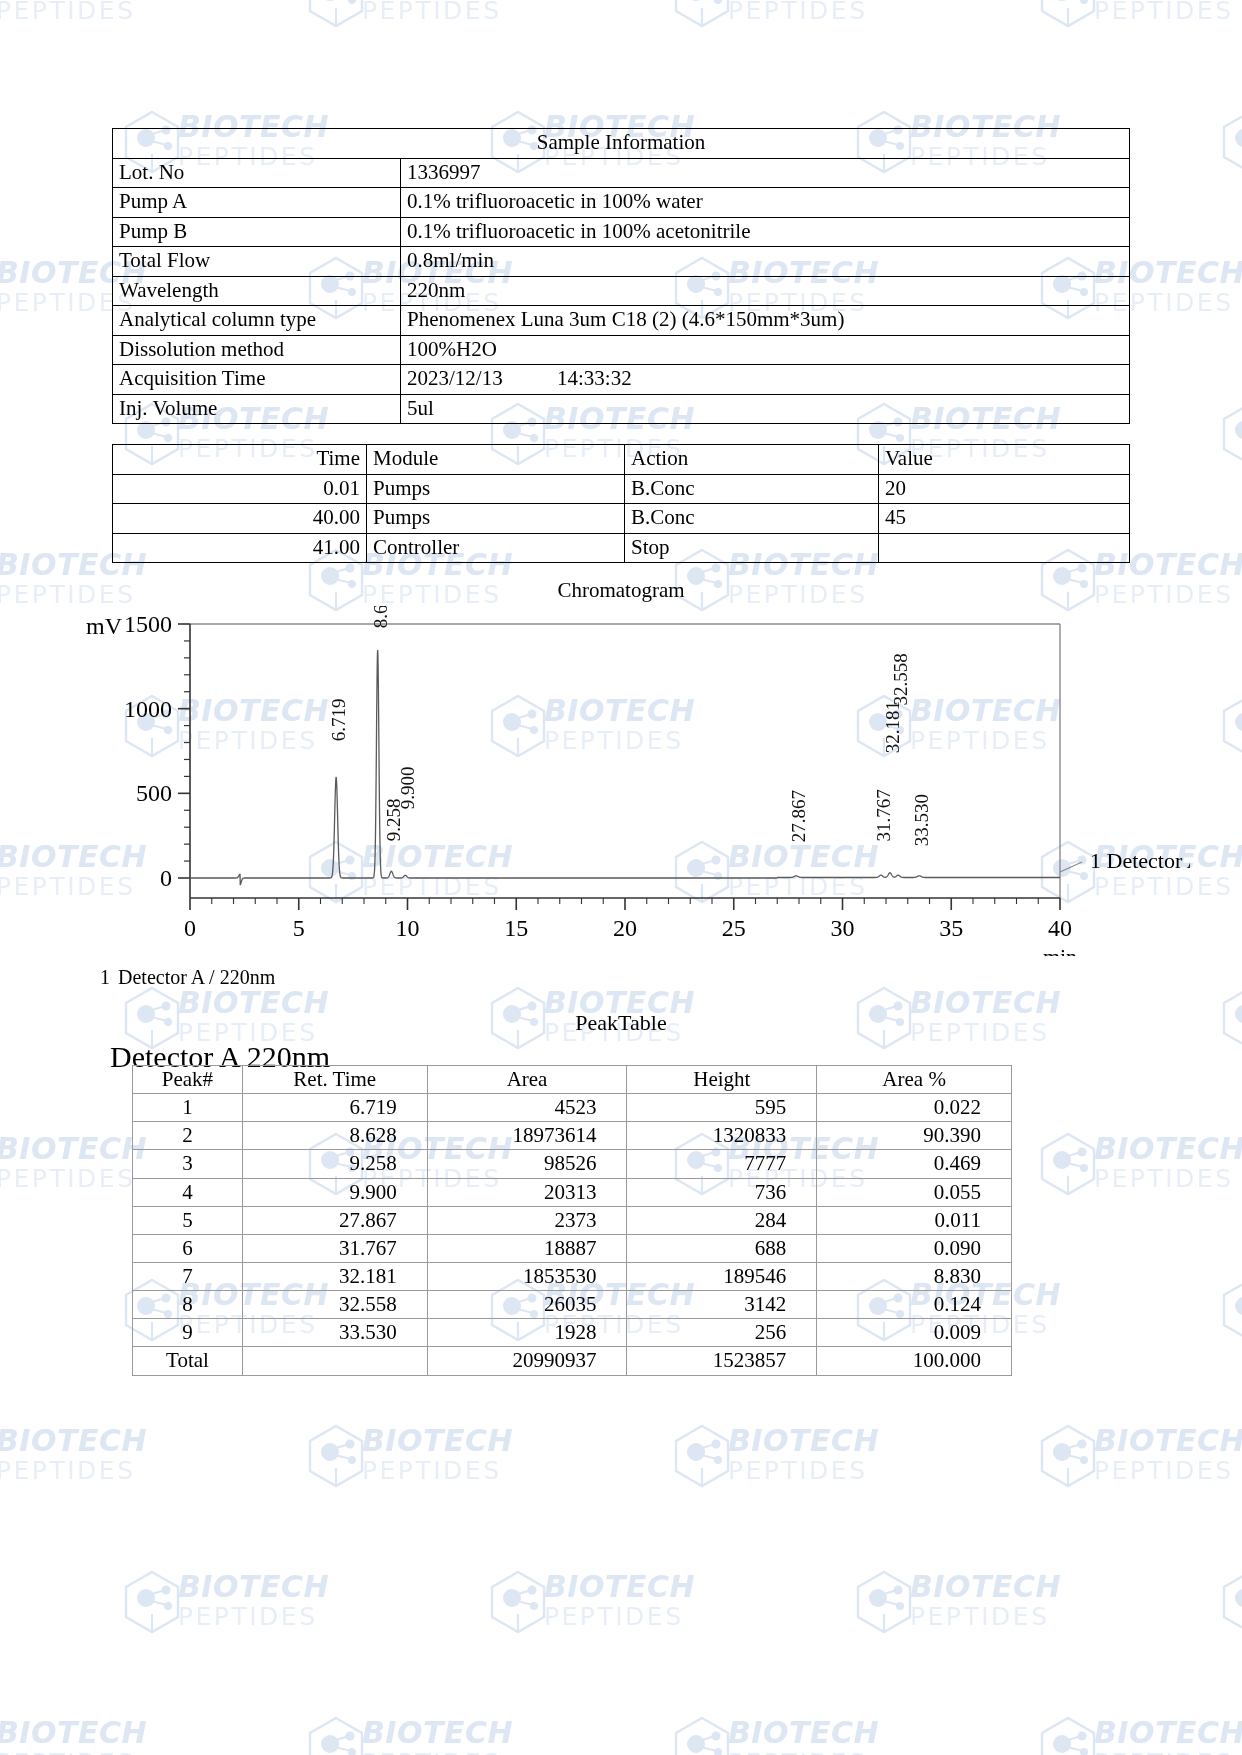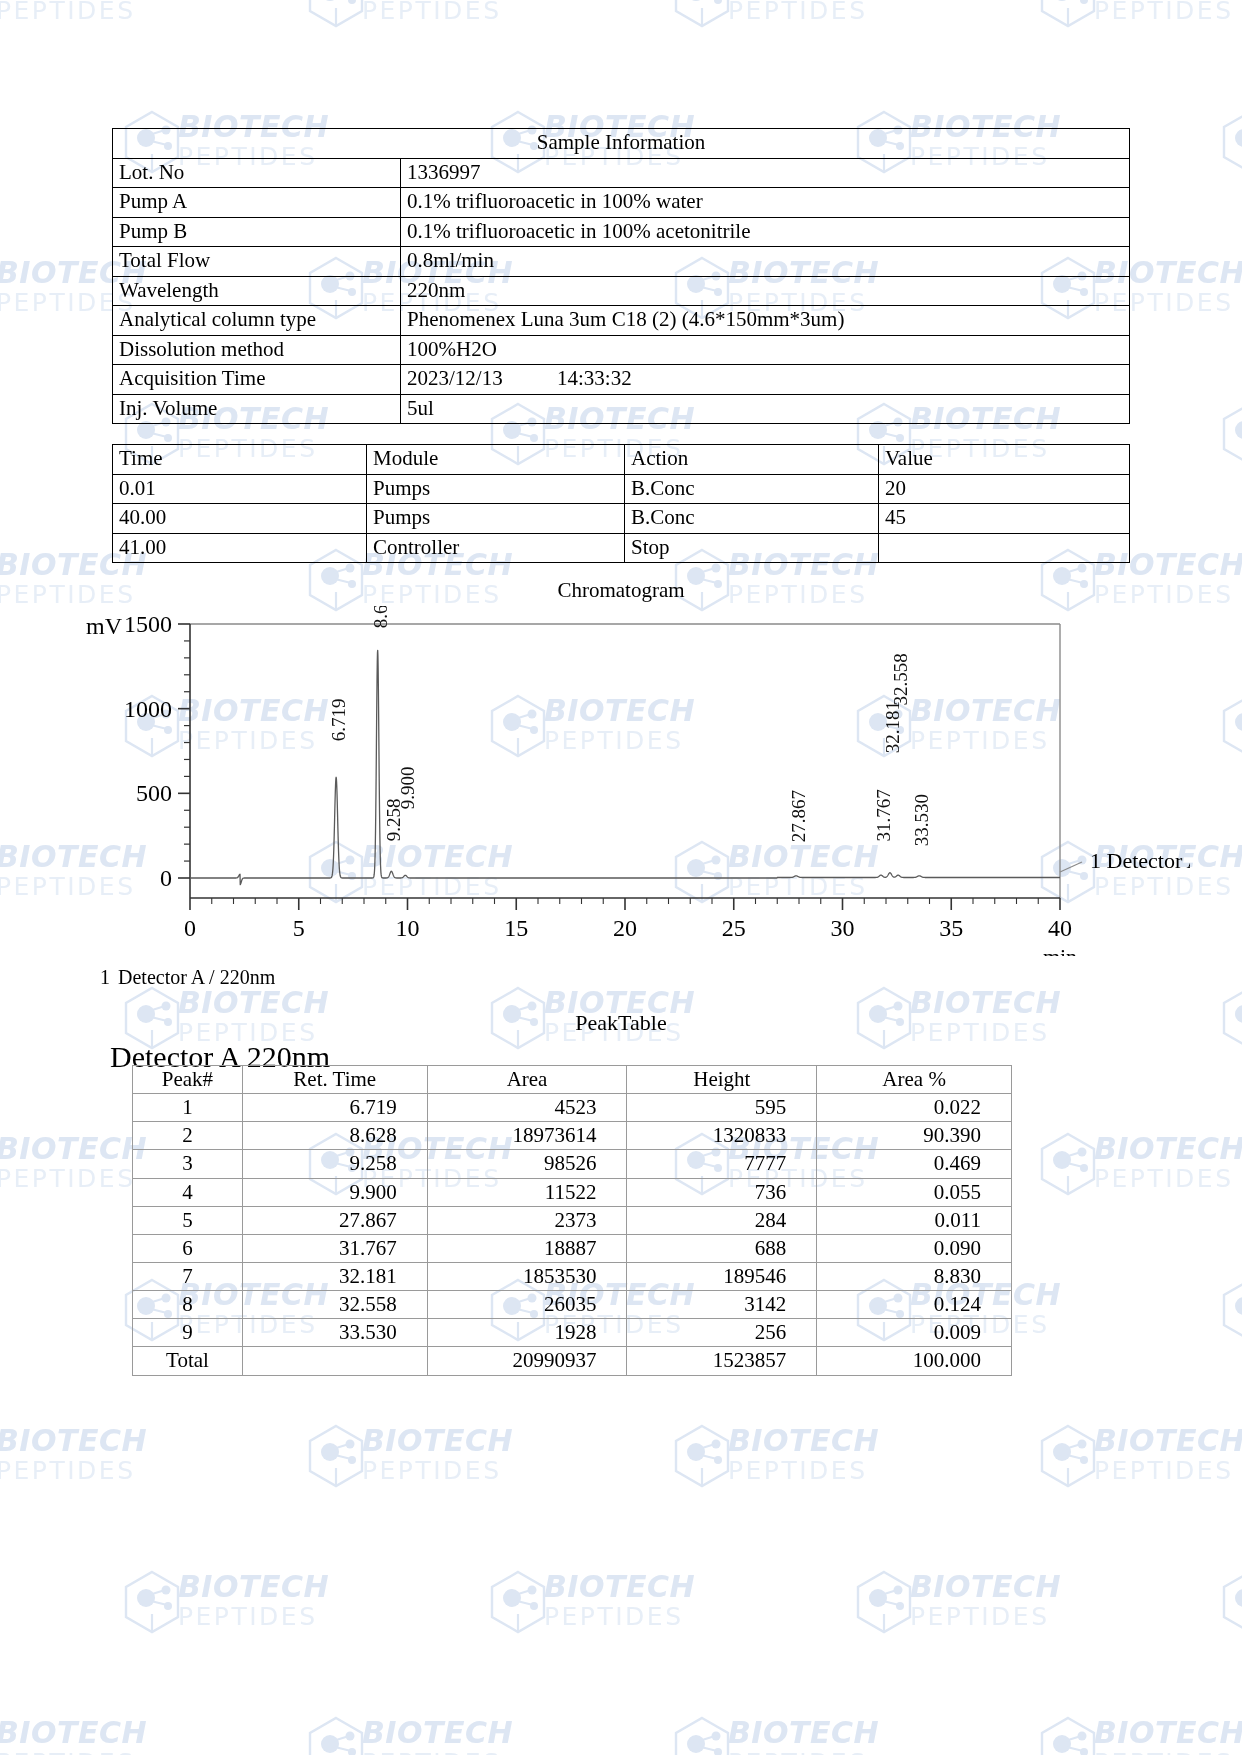--- a/index.html
+++ b/index.html
@@ -75,21 +75,21 @@
   
   #sample-info-table { left: 112px; top: 128px; width: 1018px; border-radius: 19px; }
   #sample-info-table td.label { width: 288px; }
   #sample-info-table td.title {
     text-align: center;
   }
   .acq-time-date { display: inline-block; width: 150px; }
 
   
   #method-table { left: 112px; top: 444px; width: 1018px; }
-  #method-table td.c-time   { width: 254px; }
+  #method-table td.c-time   { width: 254px; text-align: right; }
   #method-table td.c-module { width: 258px; }
   #method-table td.c-action { width: 254px; }
 
   
   #chromatogram-block {
     position: absolute;
     left: 0; top: 578px;
     width: 1048px;
     height: 420px;
   }
@@ -967,21 +967,21 @@
         <tr>
           <td class="pk">3</td>
           <td class="num">9.258</td>
           <td class="num">98526</td>
           <td class="num">7777</td>
           <td class="num">0.469</td>
         </tr>
         <tr>
           <td class="pk">4</td>
           <td class="num">9.900</td>
-          <td class="num">11522</td>
+          <td class="num">20313</td>
           <td class="num">736</td>
           <td class="num">0.055</td>
         </tr>
         <tr>
           <td class="pk">5</td>
           <td class="num">27.867</td>
           <td class="num">2373</td>
           <td class="num">284</td>
           <td class="num">0.011</td>
         </tr>

